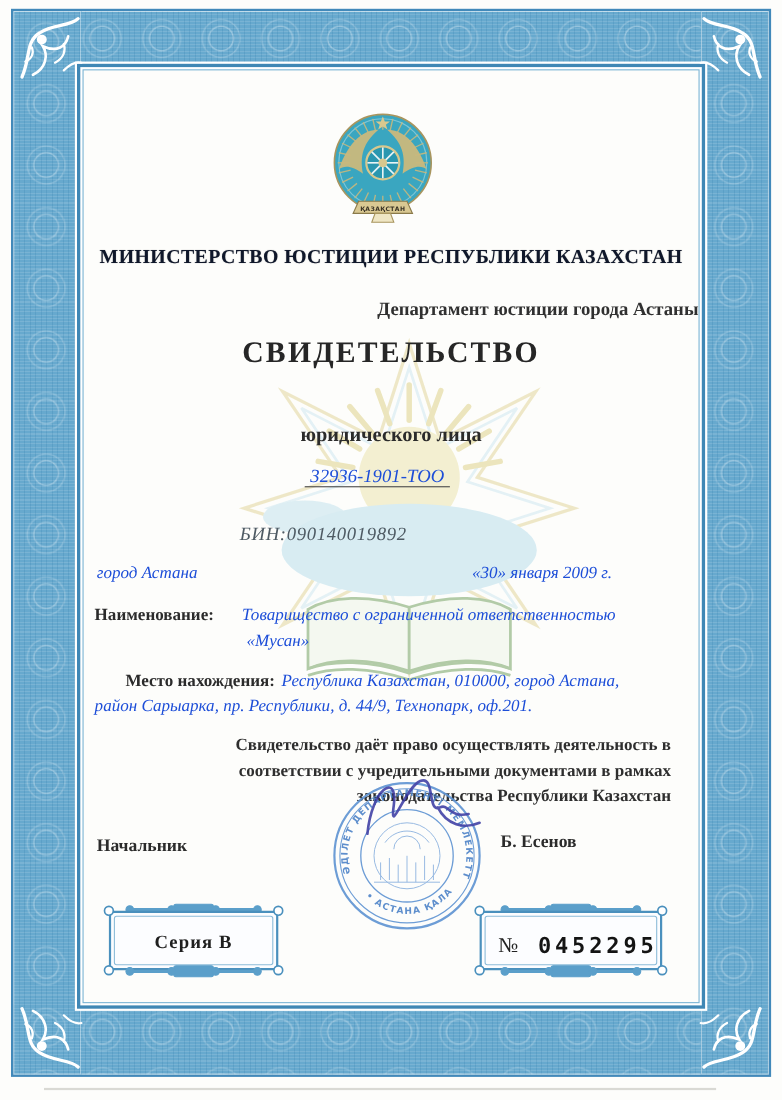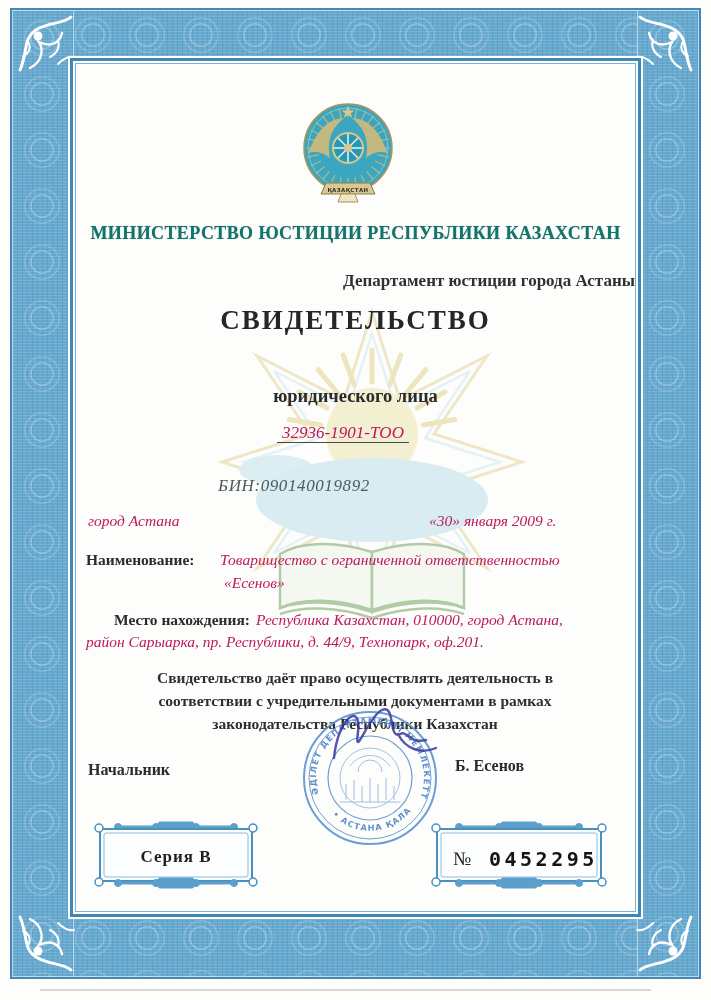--- a/index.html
+++ b/index.html
@@ -22,40 +22,40 @@
   .content-frame{position:absolute;left:76px;top:64px;right:76px;bottom:89px;z-index:1;background:#fdfdfb;
     box-shadow:0 0 0 1px #7ab4d4, 0 0 0 3px #ffffff, 0 0 0 6px #3f87b5, 0 0 0 8px #ffffff;}
   .scanline{position:absolute;left:40px;right:60px;top:989px;height:2px;background:#d9d9d4;z-index:0;}
   
   .svg-under{position:absolute;left:0;top:0;z-index:2;pointer-events:none;}
   .svg-over{position:absolute;left:0;top:0;z-index:4;pointer-events:none;}
   
   .ln{position:absolute;z-index:3;color:#2b2b2b;white-space:nowrap;}
   .c{left:76px;right:76px;text-align:center;}
   .b{font-weight:bold;}
-  .i{font-style:italic;color:#be185d;}
-  .ministry{top:223px;font-size:18px;font-weight:bold;letter-spacing:.4px;color:#0f766e;
+  .i{font-style:italic;color:#1d4ed8;}
+  .ministry{top:223px;font-size:18px;font-weight:bold;letter-spacing:.4px;color:#0f172a;
             text-shadow:0 0 1px rgba(90,90,90,.55);}
   .department{top:271px;font-size:17px;font-weight:bold;color:#303030;text-align:right;}
   .doc-title{top:305px;font-size:27px;font-weight:bold;letter-spacing:2px;color:#262626;}
   .sub1{top:363px;font-size:18.5px;font-weight:bold;}
   .sub2{top:386px;font-size:18.5px;font-weight:bold;}
   .regnum{top:423px;left:240px;width:206px;text-align:center;font-size:17px;}
   .regnum span{border-bottom:1.5px solid #4a4a4a;padding:0 5px;}
   .reglabel{top:446px;left:240px;width:206px;text-align:center;font-size:14.5px;color:#333;}
   .bin{top:476px;left:218px;font-size:17px;letter-spacing:.6px;color:#4e5a63;}
   .city{top:512px;left:88px;font-size:15.5px;}
   .date{top:512px;left:429px;font-size:15.5px;}
   .name-label{top:551px;left:86px;font-size:15.5px;}
   .name-v1{top:551px;left:220px;font-size:15.5px;}
   .name-v2{top:574px;left:224px;font-size:15.5px;}
   .addr1{top:611px;left:86px;font-size:15.5px;margin-left:28px;}
   .addr1 .i{margin-left:6px;}
   .addr2{top:633px;left:86px;font-size:15.5px;}
-  .statement{top:666px;left:100px;width:510px;text-align:center;font-size:15.5px;font-weight:bold;
+  .statement{top:666px;left:100px;width:510px;text-align:right;font-size:15.5px;font-weight:bold;
              line-height:23px;color:#2e2e2e;white-space:normal;}
   .statement span{display:block;}
   .chief{top:761px;left:88px;font-size:16px;font-weight:bold;}
   .signer{top:757px;left:455px;font-size:16px;font-weight:bold;}
 </style>
 </head>
 <body>
 
 <div class="page">
 
@@ -174,21 +174,21 @@
   <div class="ln c sub2">юридического лица</div>
 
   <div class="ln i regnum"><span>32936-1901-ТОО</span></div>
   <div class="ln i bin">БИН:090140019892</div>
 
   <div class="ln i city">город Астана</div>
   <div class="ln i date">«30» января 2009 г.</div>
 
   <div class="ln b name-label">Наименование:</div>
   <div class="ln i name-v1">Товарищество с ограниченной ответственностью</div>
-  <div class="ln i name-v2">«Есенов»</div>
+  <div class="ln i name-v2">«Мусан»</div>
 
   <div class="ln addr1">
     <span class="b">Место нахождения:</span><span class="i">Республика Казахстан, 010000, город Астана,</span>
   </div>
   <div class="ln i addr2">район Сарыарка, пр. Республики, д. 44/9, Технопарк,  оф.201.</div>
 
   <div class="ln statement">
     <span>Свидетельство даёт право осуществлять деятельность в</span>
     <span>соответствии с учредительными документами в рамках</span>
     <span>законодательства Республики Казахстан</span>

